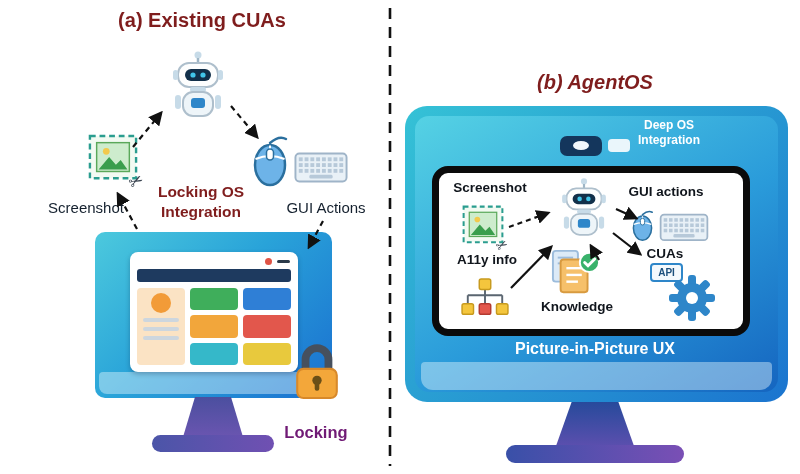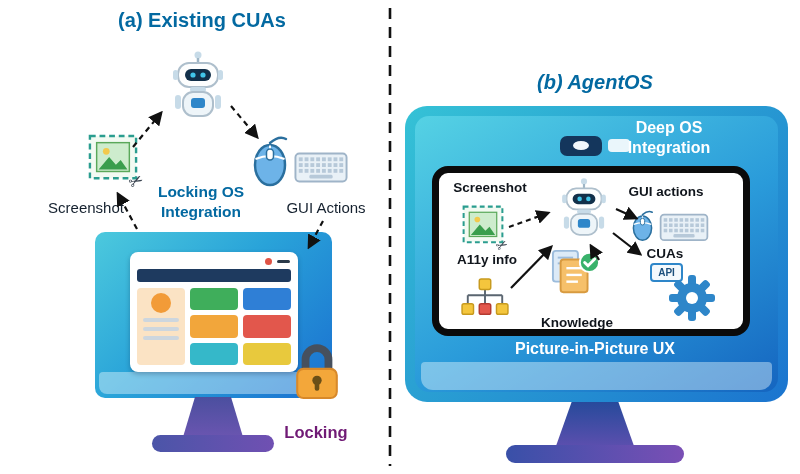--- a/index.html
+++ b/index.html
@@ -1,20 +1,20 @@
 <!DOCTYPE html>
 <html><head>
 <meta charset="utf-8">
 <style>
   * { margin:0; padding:0; box-sizing:border-box; }
   body { font-family:"Liberation Sans", sans-serif; background:#ffffff; }
   .canvas { position:relative; width:800px; height:474px; background:#fff; overflow:hidden; color:#111; }
   .abs { position:absolute; }
   .lbl { position:absolute; text-align:center; font-size:15px; color:#14202e; line-height:1.2; }
-  .lbl-b { position:absolute; text-align:center; font-weight:700; color:#0369a1; line-height:1.28; }
+  .lbl-b { position:absolute; text-align:center; font-weight:700; color:#7f1d1d; line-height:1.28; }
   .pip-lbl { position:absolute; text-align:center; font-size:13.5px; font-weight:700; color:#10151c; }
   .white { color:#ffffff; }
   .title { font-size:20px; }
   .icon svg, .icon { display:block; }
   .scissors { position:absolute; right:-5px; bottom:-8px; font-size:17px; color:#3a4450; transform:rotate(-28deg); }
   .scissors-sm { font-size:14px; right:-4px; bottom:-6px; }
 
   
   .monitor-l { position:absolute; left:95px; top:232px; width:237px; height:166px; border-radius:10px;
                background:linear-gradient(135deg,#4cc9dd 0%,#29a3d9 45%,#1a6fd0 100%); }
@@ -222,21 +222,21 @@
 
     <div class="monitor-r-frame"></div>
     <div class="monitor-r-screen"></div>
     <div class="bezel-strip" style="left:421px; top:362px; width:351px; height:28px; border-radius:4px 4px 12px 12px;"></div>
 
     <div class="camera-body">
       <div class="camera-lens"></div>
     </div>
     <div class="camera-side"></div>
 
-    <div class="lbl-b white" style="left:613px; top:118px; width:112px; font-size:16px;">Deep OS Integration</div>
+    <div class="lbl-b white" style="left:613px; top:118px; width:112px; font-size:12px;">Deep OS Integration</div>
 
     
     <div class="pip"></div>
 
     <div class="pip-lbl" style="left:444px; top:180px; width:92px;">Screenshot</div>
     <div class="abs icon" style="left:462px; top:205px; width:42px; height:42px;">
       <svg width="42" height="42">
           <use href="#sym-screenshot"></use>
         </svg>
       <span class="scissors scissors-sm">✂</span>
@@ -247,21 +247,21 @@
         <use href="#sym-tree"></use>
       </svg>
 
     <svg class="abs icon" style="left:556px; top:177px;" width="56" height="63">
         <use href="#sym-robot"></use>
       </svg>
 
     <svg class="abs icon" style="left:549px; top:248px;" width="54" height="50">
         <use href="#sym-knowledge"></use>
       </svg>
-    <div class="pip-lbl" style="left:532px; top:299px; width:90px;margin-top:16px;">Knowledge</div>
+    <div class="pip-lbl" style="left:532px; top:299px; width:90px;">Knowledge</div>
 
     <div class="pip-lbl" style="left:618px; top:184px; width:96px;">GUI actions</div>
     <svg class="abs icon" style="left:630px; top:208px;" width="25" height="34">
         <use href="#sym-mouse"></use>
       </svg>
     <svg class="abs icon" style="left:659px; top:212px;" width="50" height="30">
         <use href="#sym-keyboard"></use>
       </svg>
 
     <div class="pip-lbl" style="left:634px; top:246px; width:62px;">CUAs</div>

